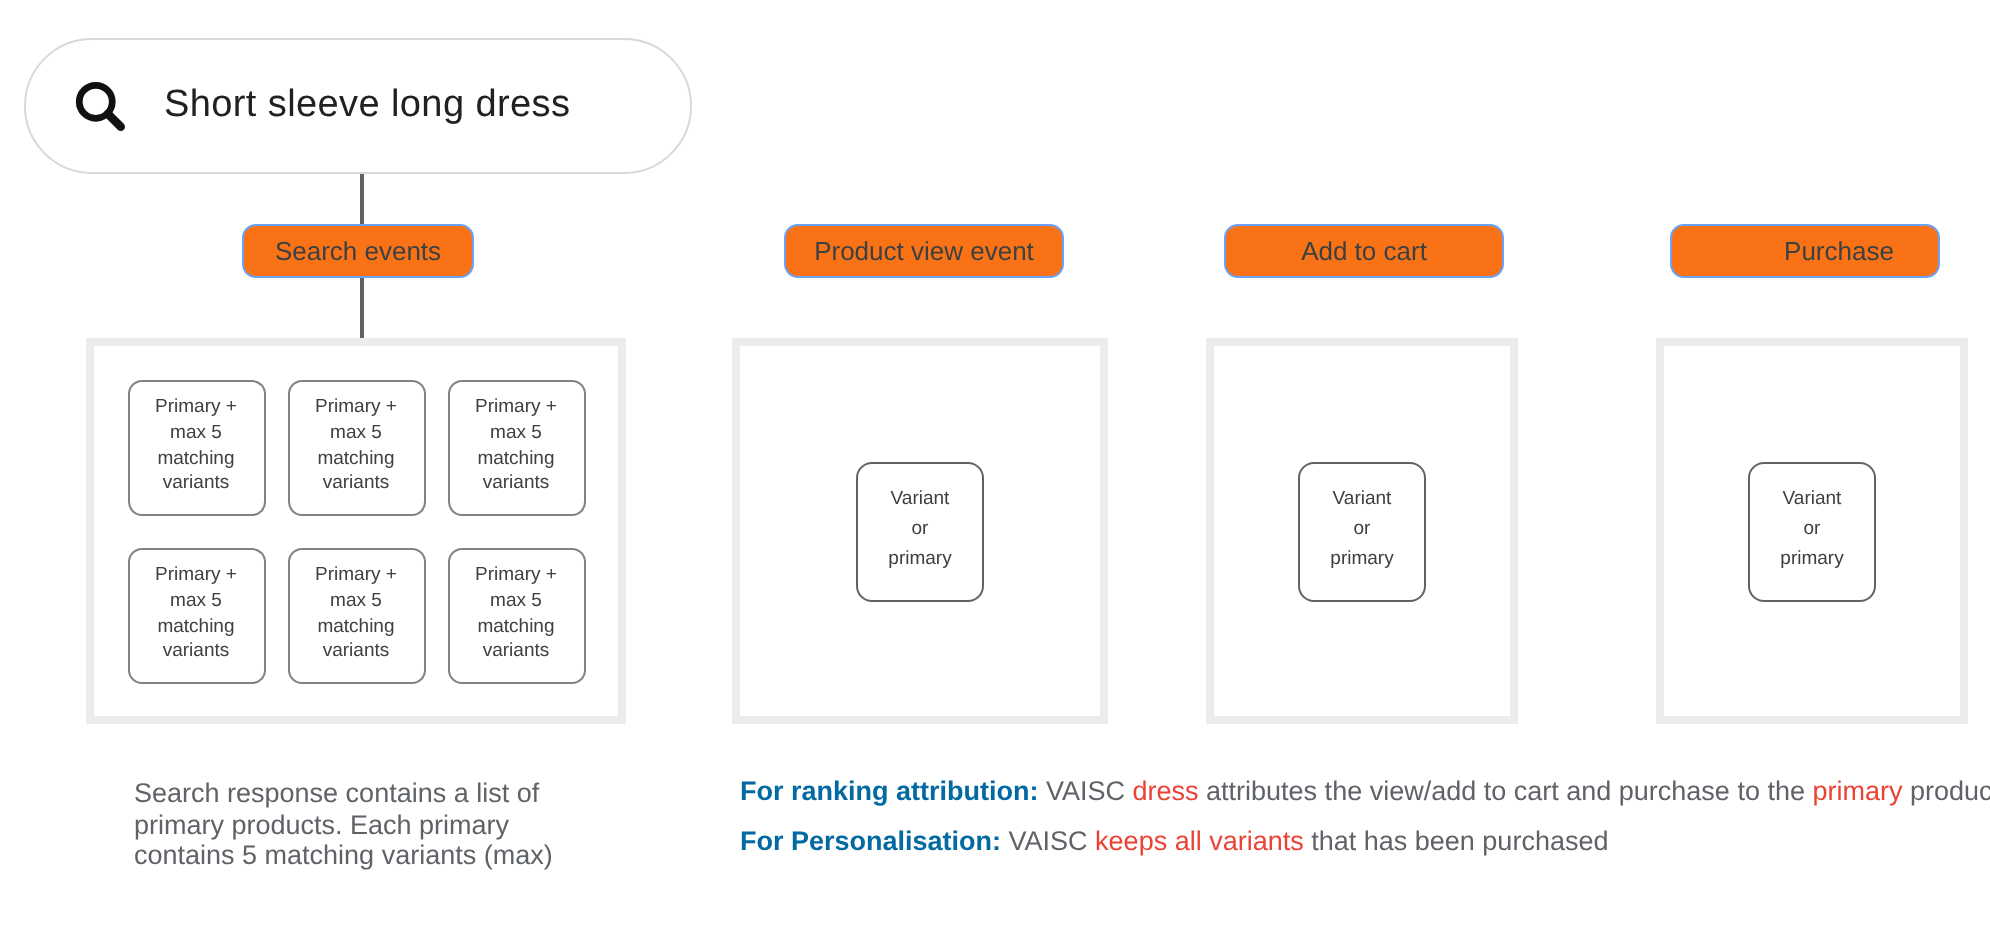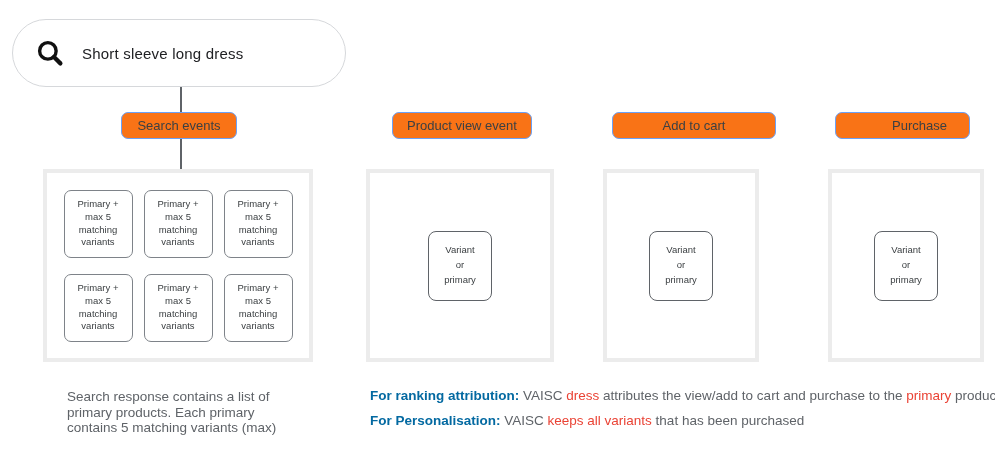--- a/index.html
+++ b/index.html
@@ -6,33 +6,33 @@
   .canvas{
     position:relative;width:995px;height:465px;background:#fff;
     font-family:"Liberation Sans",sans-serif;overflow:hidden;
   }
   
   .pill{
     position:absolute;left:12px;top:19px;width:334px;height:68px;
     border:1.5px solid #d6d8db;border-radius:35px;background:#fff;
     display:flex;align-items:center;padding:0 0 0 22px;box-sizing:border-box;z-index:2;
   }
-  .pill .query{font-size:15px;color:#202124;margin-left:17px;letter-spacing:.2px;white-space:nowrap;}
+  .pill .query{font-size:19px;color:#202124;margin-left:17px;letter-spacing:.2px;white-space:nowrap;}
   
   .vline{position:absolute;left:180px;top:87px;width:1.5px;height:82px;background:#5f6368;z-index:0;}
   
   .ebtn{
     position:absolute;top:112px;height:27px;background:#f97316;
     border:1.5px solid #6ba1f7;border-radius:7px;box-sizing:border-box;
     display:flex;align-items:center;justify-content:center;
     font-size:13px;color:#3c4043;z-index:2;white-space:nowrap;cursor:pointer;
   }
   #btn-search{left:121px;width:116px;}
   #btn-view{left:392px;width:140px;}
-  #btn-cart{left:612px;width:164px;}
+  #btn-cart{left:612px;width:140px;}
   #btn-purchase{left:835px;width:135px;padding-left:34px;}
   
   .cont{
     position:absolute;top:169px;height:193px;background:#fff;
     border:4px solid #ececec;border-radius:0;box-sizing:border-box;z-index:1;
   }
   #cont-search{
     left:43px;width:270px;
     display:grid;grid-template-columns:repeat(3,69px);grid-auto-rows:68px;
     column-gap:11px;row-gap:16px;justify-content:center;align-content:center;

